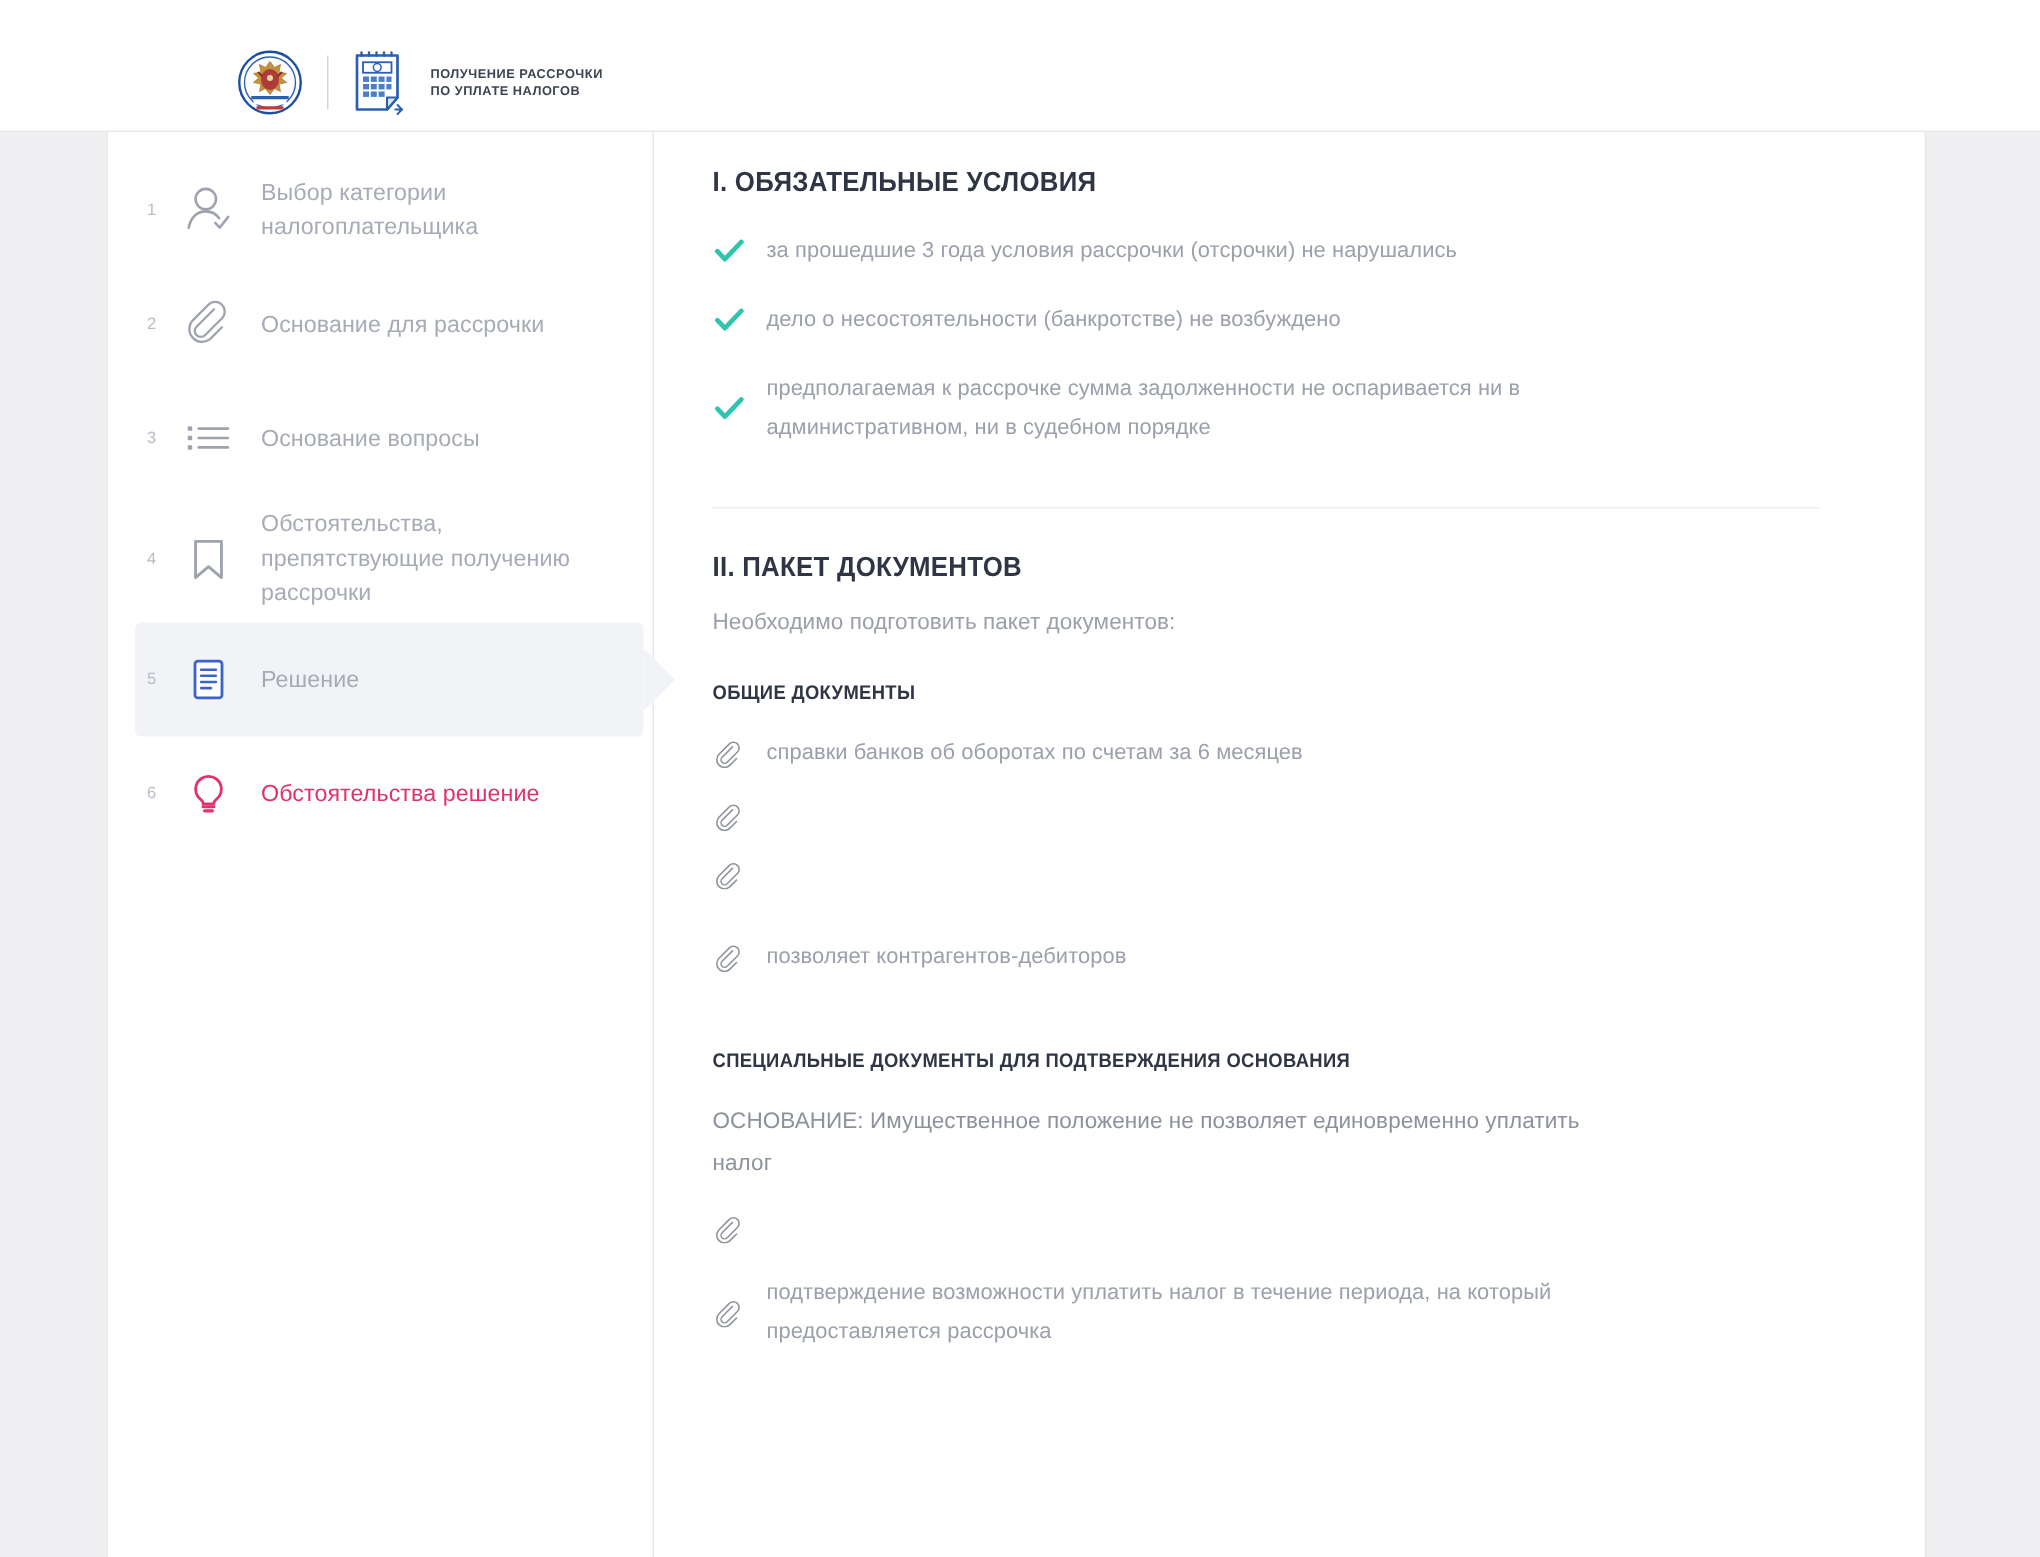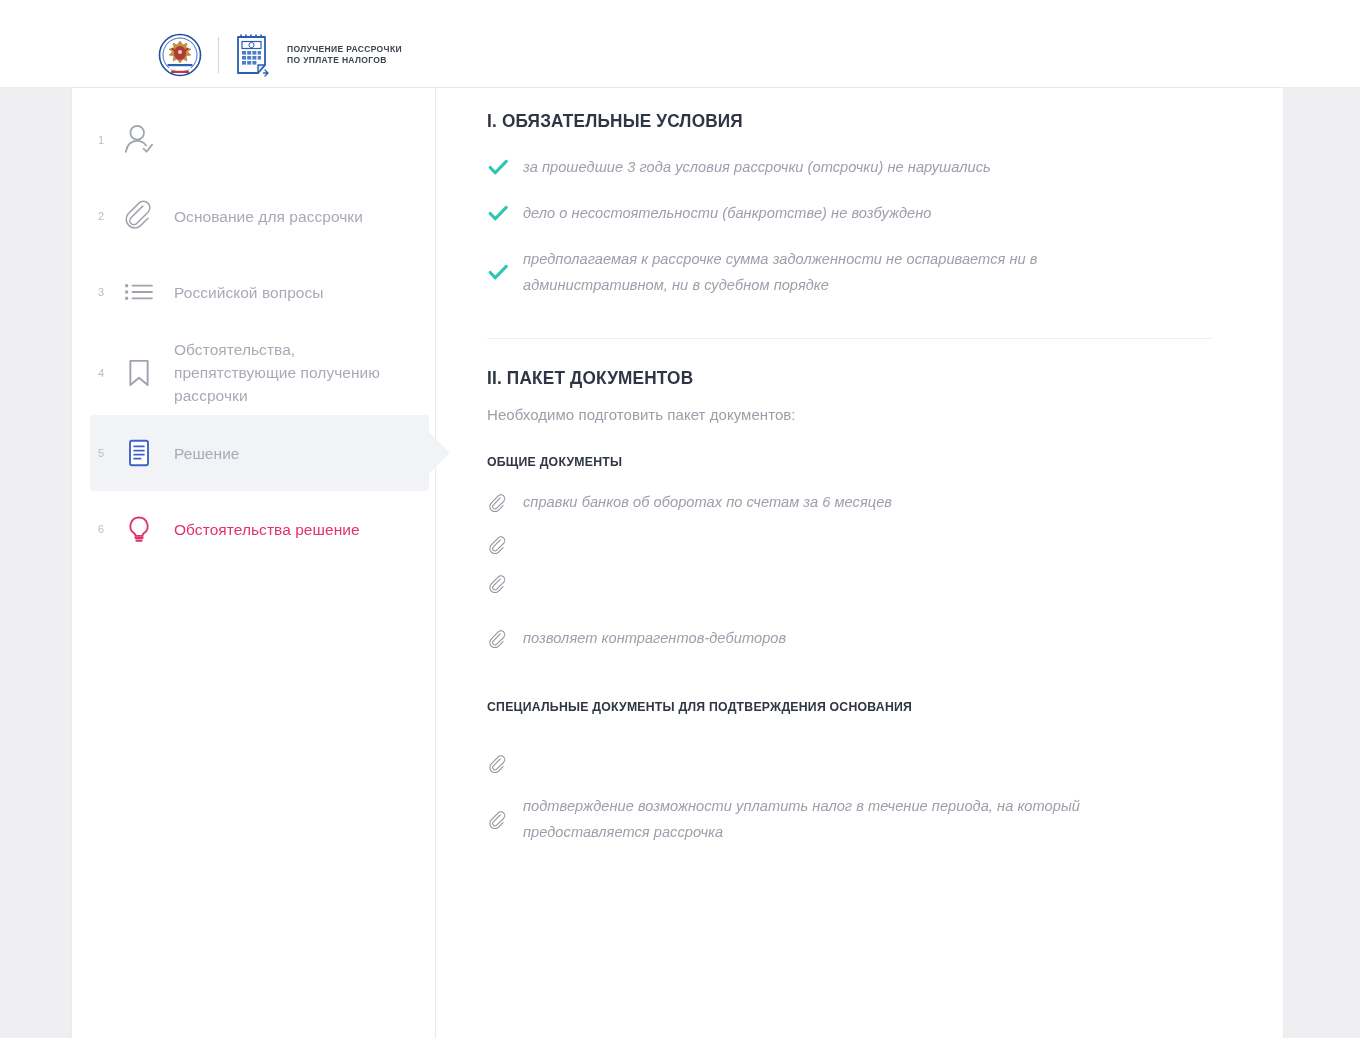--- a/index.html
+++ b/index.html
@@ -139,21 +139,21 @@
   .step.active .step-label { color: #a7abb5; }
   .step.alt .step-label { color: #e0326b; }
 
   
   #content {
     position: absolute;
     top: 0;
     left: 365px;
     width: 846px;
     height: 950px;
-    padding: 22px 70px 0 50px;
+    padding: 22px 70px 0 38px;
     overflow: hidden;
   }
 
   h2.section-title {
     font-size: 18.5px;
     font-weight: 700;
     color: #2f3545;
     letter-spacing: 0.2px;
     margin-bottom: 6px;
     font-family: "Liberation Sans", "DejaVu Sans", sans-serif;
@@ -177,21 +177,21 @@
     letter-spacing: 0.05px;
   }
 
   p.basis {
     font-size: 15px;
     line-height: 28px;
     color: #8d919c;
     letter-spacing: 0.05px;
   }
 
-  ul.items { list-style: none; font-style: italic; }
+  ul.items { list-style: none; }
 
   li.item {
     display: flex;
     align-items: center;
     margin-bottom: 20px;
   }
   li.item .ic {
     flex: 0 0 36px;
     display: flex;
     align-items: center;
@@ -290,20 +290,21 @@
 
       <div class="step">
         <span class="step-num">1</span>
         <span class="step-icon">
           <svg viewBox="0 0 44 44" width="40" height="40">
             <circle cx="20" cy="14" r="7.5" fill="none" stroke="#9ea3ae" stroke-width="1.9"></circle>
             <path d="M7.5 35 c1.5 -8 6.5 -12 12.5 -12 c4 0 7.5 1.8 9.8 5" fill="none" stroke="#9ea3ae" stroke-width="1.9" stroke-linecap="round"></path>
             <path d="M27 31.5 l3.2 3.4 l6.2 -7.8" fill="none" stroke="#9ea3ae" stroke-width="1.9" stroke-linecap="round" stroke-linejoin="round"></path>
           </svg>
         </span>
+        <span class="step-label">Выбор категории налогоплательщика</span>
       </div>
 
       <div class="step">
         <span class="step-num">2</span>
         <span class="step-icon">
           <svg viewBox="0 0 44 44" width="36" height="36">
             <path d="M31 13 L15.5 28.5 a5.3 5.3 0 0 0 7.5 7.5 L38 21 a8.4 8.4 0 0 0 -12 -12 L11.5 23.5 a11.4 11.4 0 0 0 16 16 L38 29" transform="translate(-2,-2) scale(0.92)" fill="none" stroke="#9ea3ae" stroke-width="2" stroke-linecap="round"></path>
           </svg>
         </span>
         <span class="step-label">Основание для рассрочки</span>
@@ -318,21 +319,21 @@
               <rect x="6" y="20.3" width="3.4" height="3.4"></rect>
               <rect x="6" y="27.6" width="3.4" height="3.4"></rect>
             </g>
             <g stroke="#9ea3ae" stroke-width="2.1" stroke-linecap="round">
               <line x1="14.5" y1="14.7" x2="37" y2="14.7"></line>
               <line x1="14.5" y1="22" x2="37" y2="22"></line>
               <line x1="14.5" y1="29.3" x2="37" y2="29.3"></line>
             </g>
           </svg>
         </span>
-        <span class="step-label">Российской вопросы</span>
+        <span class="step-label">Основание вопросы</span>
       </div>
 
       <div class="step">
         <span class="step-num">4</span>
         <span class="step-icon">
           <svg viewBox="0 0 44 44" width="38" height="38">
             <path d="M12 8 h20 v28 l-10 -8.5 l-10 8.5 z" fill="none" stroke="#9ea3ae" stroke-width="2.2" stroke-linejoin="round"></path>
           </svg>
         </span>
         <span class="step-label">Обстоятельства, препятствующие получению рассрочки</span>
@@ -441,20 +442,21 @@
                 <path d="M16.8 6.2 L8.1 14.9 a3 3 0 0 0 4.2 4.3 l8.7 -8.7 a4.8 4.8 0 0 0 -6.8 -6.8 L5.5 12.4 a6.5 6.5 0 0 0 9.2 9.2 l5.6 -5.6" fill="none" stroke="#8d919c" stroke-width="1.3" stroke-linecap="round"></path>
               </svg>
           </span>
           <span class="txt">позволяет контрагентов-дебиторов</span>
         </li>
       </ul>
 
       <div class="sp-28"></div>
       <h3 class="sub-title">СПЕЦИАЛЬНЫЕ ДОКУМЕНТЫ ДЛЯ ПОДТВЕРЖДЕНИЯ ОСНОВАНИЯ</h3>
       <div class="sp-20"></div>
+      <p class="basis" style="max-width:600px">ОСНОВАНИЕ: Имущественное положение не позволяет единовременно уплатить налог</p>
       <div class="sp-20"></div>
 
       <ul class="items">
         <li class="item">
           <span class="ic">
             <svg viewBox="0 0 24 24" width="19" height="19">
                 <path d="M16.8 6.2 L8.1 14.9 a3 3 0 0 0 4.2 4.3 l8.7 -8.7 a4.8 4.8 0 0 0 -6.8 -6.8 L5.5 12.4 a6.5 6.5 0 0 0 9.2 9.2 l5.6 -5.6" fill="none" stroke="#8d919c" stroke-width="1.3" stroke-linecap="round"></path>
               </svg>
           </span>
         </li>

